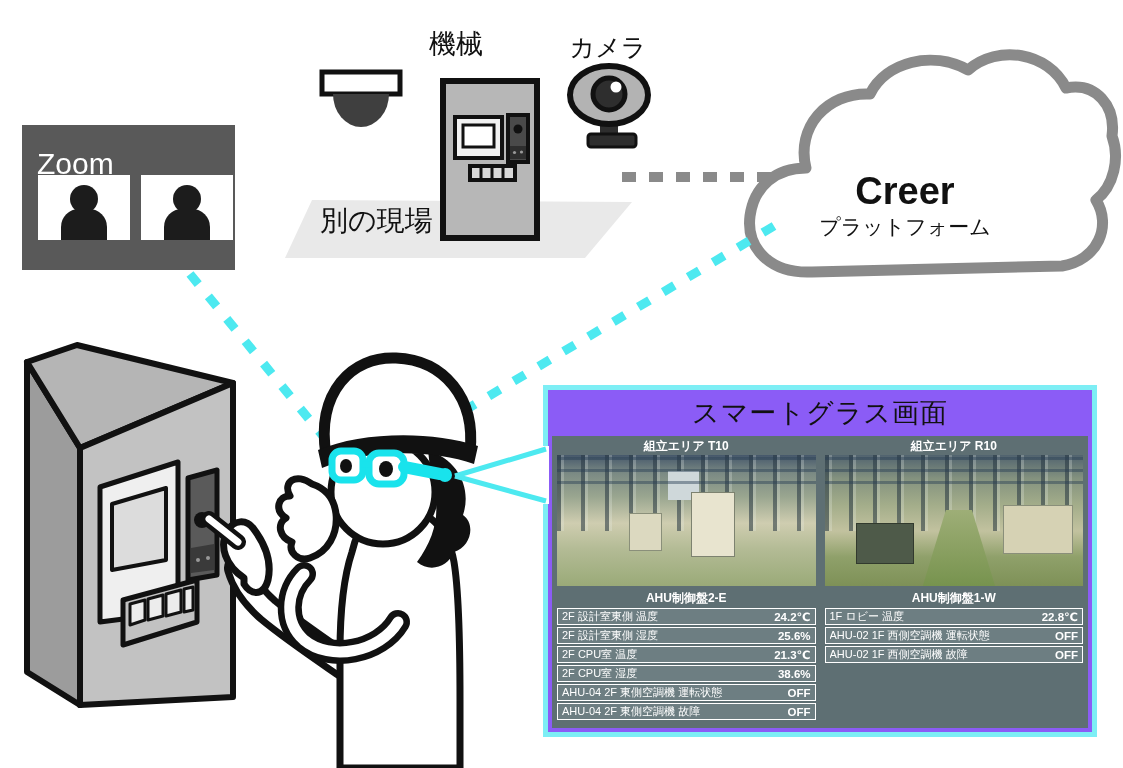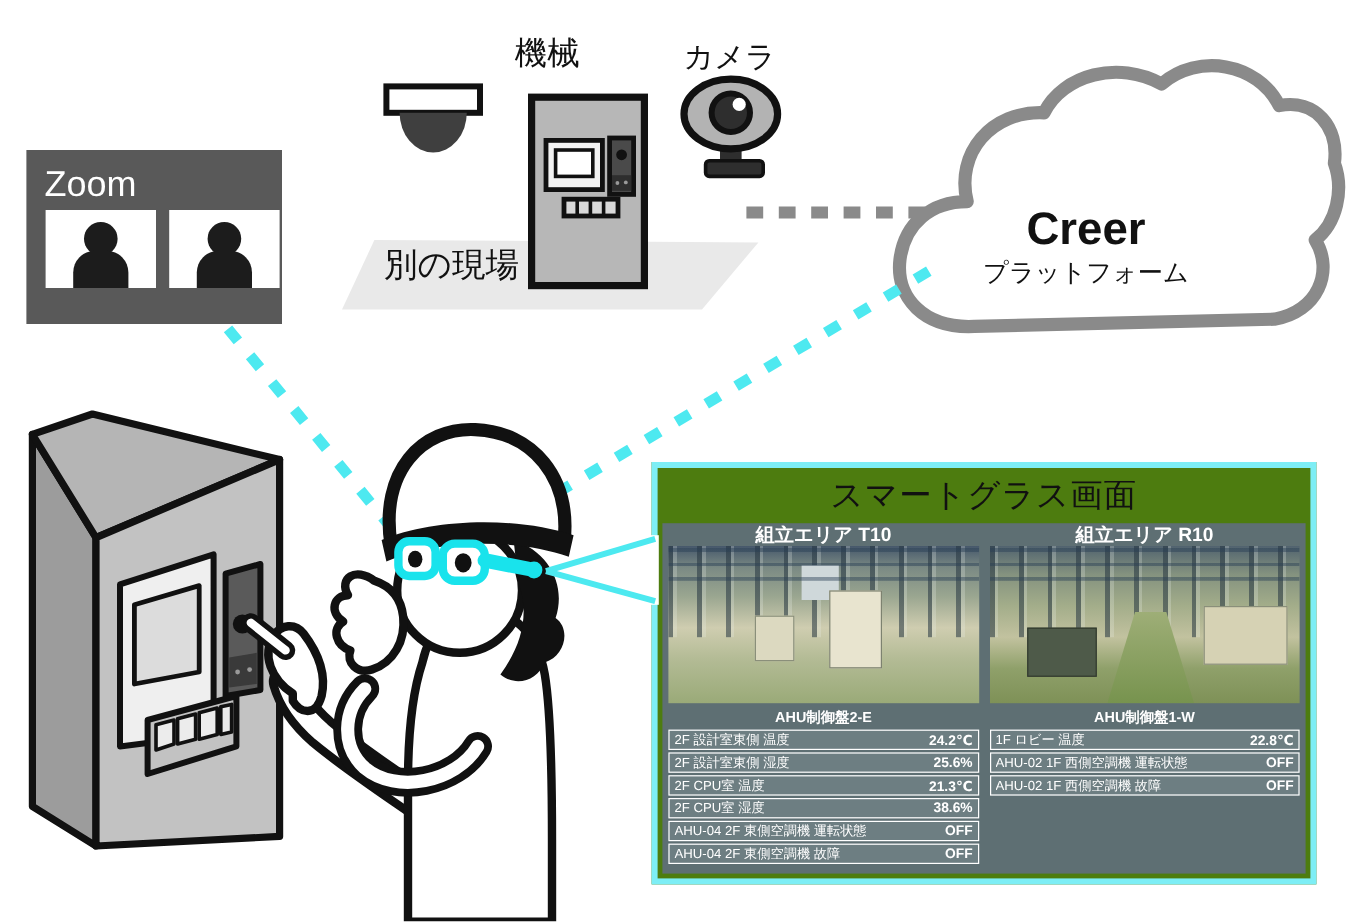--- a/index.html
+++ b/index.html
@@ -8,37 +8,37 @@
   .abs{position:absolute;}
   svg{display:block;}
   
   .diagram-label{position:absolute;text-align:center;color:#111;font-weight:500;}
   .lbl-sensor{left:278px;top:27px;width:120px;font-size:27px;}
   .lbl-machine{left:408px;top:26px;width:96px;font-size:27px;}
   .lbl-camera{left:558px;top:31px;width:100px;font-size:25px;}
   .lbl-site{left:320px;top:202px;width:130px;font-size:28px;text-align:left;}
   
   .zoom-box{position:absolute;left:22px;top:125px;width:213px;height:145px;background:#595959;z-index:10;}
-  .zoom-title{position:absolute;left:15px;top:12px;color:#fff;font-size:30px;font-weight:500;}
+  .zoom-title{position:absolute;left:15px;top:22px;color:#fff;font-size:30px;font-weight:500;}
   .zoom-thumb{position:absolute;top:50px;width:92px;height:65px;background:#fff;overflow:hidden;}
   .zoom-thumb.t1{left:16px;} .zoom-thumb.t2{left:119px;}
   .p-head{position:absolute;left:50%;top:10px;width:28px;height:28px;margin-left:-14px;border-radius:50%;background:#1c1c1c;}
   .p-body{position:absolute;left:50%;top:34px;width:46px;height:40px;margin-left:-23px;border-radius:18px 18px 0 0;background:#1c1c1c;}
   
   .cloud-text{position:absolute;left:755px;top:172px;width:300px;text-align:center;}
   .cloud-title{font-size:38px;font-weight:bold;line-height:1.0;}
   .cloud-sub{font-size:21px;margin-top:3px;}
   
   .sg-box{position:absolute;left:543px;top:385px;width:554px;height:352px;box-sizing:border-box;
-          border:5px solid #7deef5;background:#4d7c0f;z-index:20;}
+          border:5px solid #7deef5;background:#8b5cf6;z-index:20;}
   .sg-title{text-align:center;font-size:27px;margin-top:5px;letter-spacing:1px;}
   .sg-panel{margin:5px 4px 0 4px;height:292px;background:#5e6f73;box-sizing:border-box;
             padding:2px 5px 0 5px;display:flex;gap:9px;}
   .sg-col{flex:1;display:flex;flex-direction:column;min-width:0;}
-  .cam-label{height:17px;line-height:17px;text-align:center;color:#fff;font-size:16px;font-weight:bold;
+  .cam-label{height:17px;line-height:17px;text-align:center;color:#fff;font-size:12px;font-weight:bold;
              white-space:nowrap;overflow:hidden;}
   .photo{position:relative;height:131px;overflow:hidden;}
   .photo-t10{background:linear-gradient(180deg,#46586b 0%,#7b8a84 14%,#9aa690 32%,#cfcdb0 52%,#b3bb95 72%,#9aaa78 100%);}
   .photo-r10{background:linear-gradient(180deg,#51636f 0%,#84927f 18%,#a3ad8a 38%,#c2c29f 58%,#8fa06a 78%,#7e9157 100%);}
   .photo::before{content:"";position:absolute;left:0;right:0;top:0;height:58%;
     background:repeating-linear-gradient(90deg,rgba(36,52,64,.55) 0 4px,rgba(235,240,235,.25) 4px 7px,transparent 7px 24px);}
   .photo::after{content:"";position:absolute;left:0;right:0;top:0;height:22%;
     background:repeating-linear-gradient(0deg,rgba(40,62,84,.45) 0 3px,transparent 3px 12px);}
   .deco{position:absolute;}
   .d-cab1{left:52%;top:28%;width:16%;height:48%;background:#e8e4cf;border:1px solid #7d8270;}

